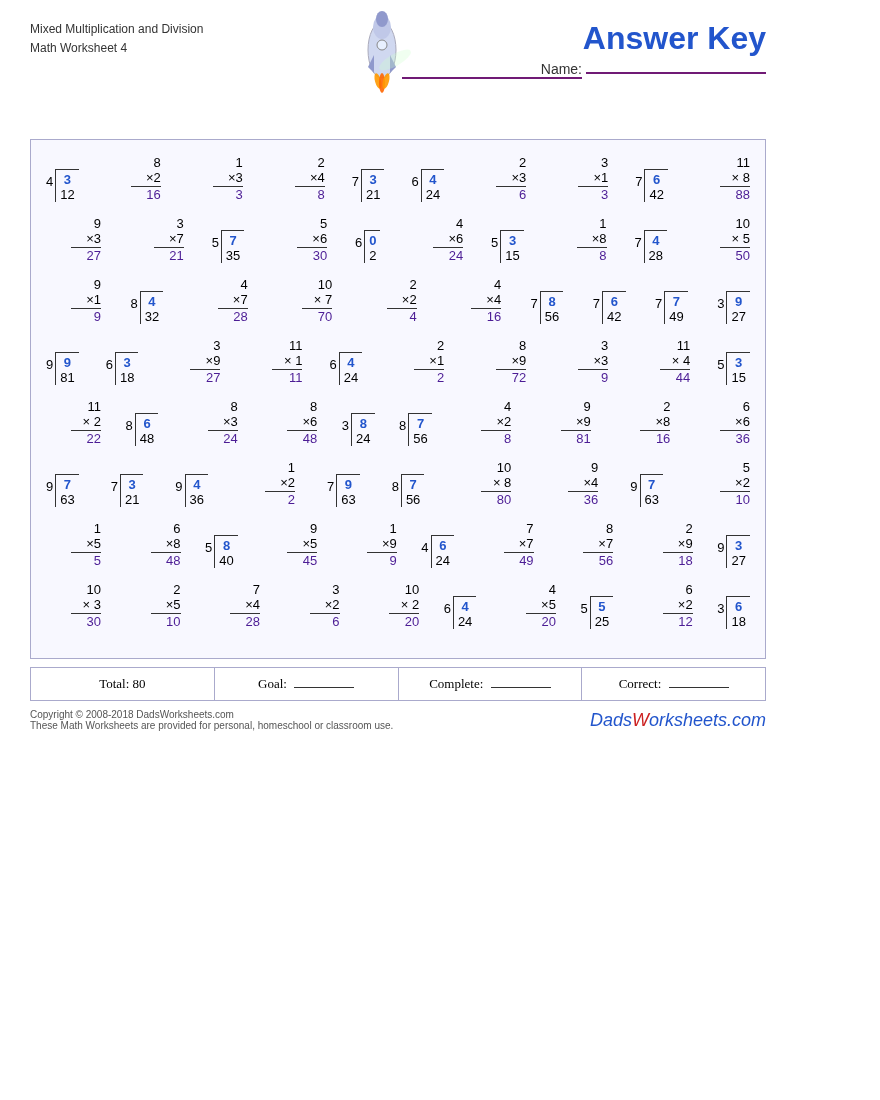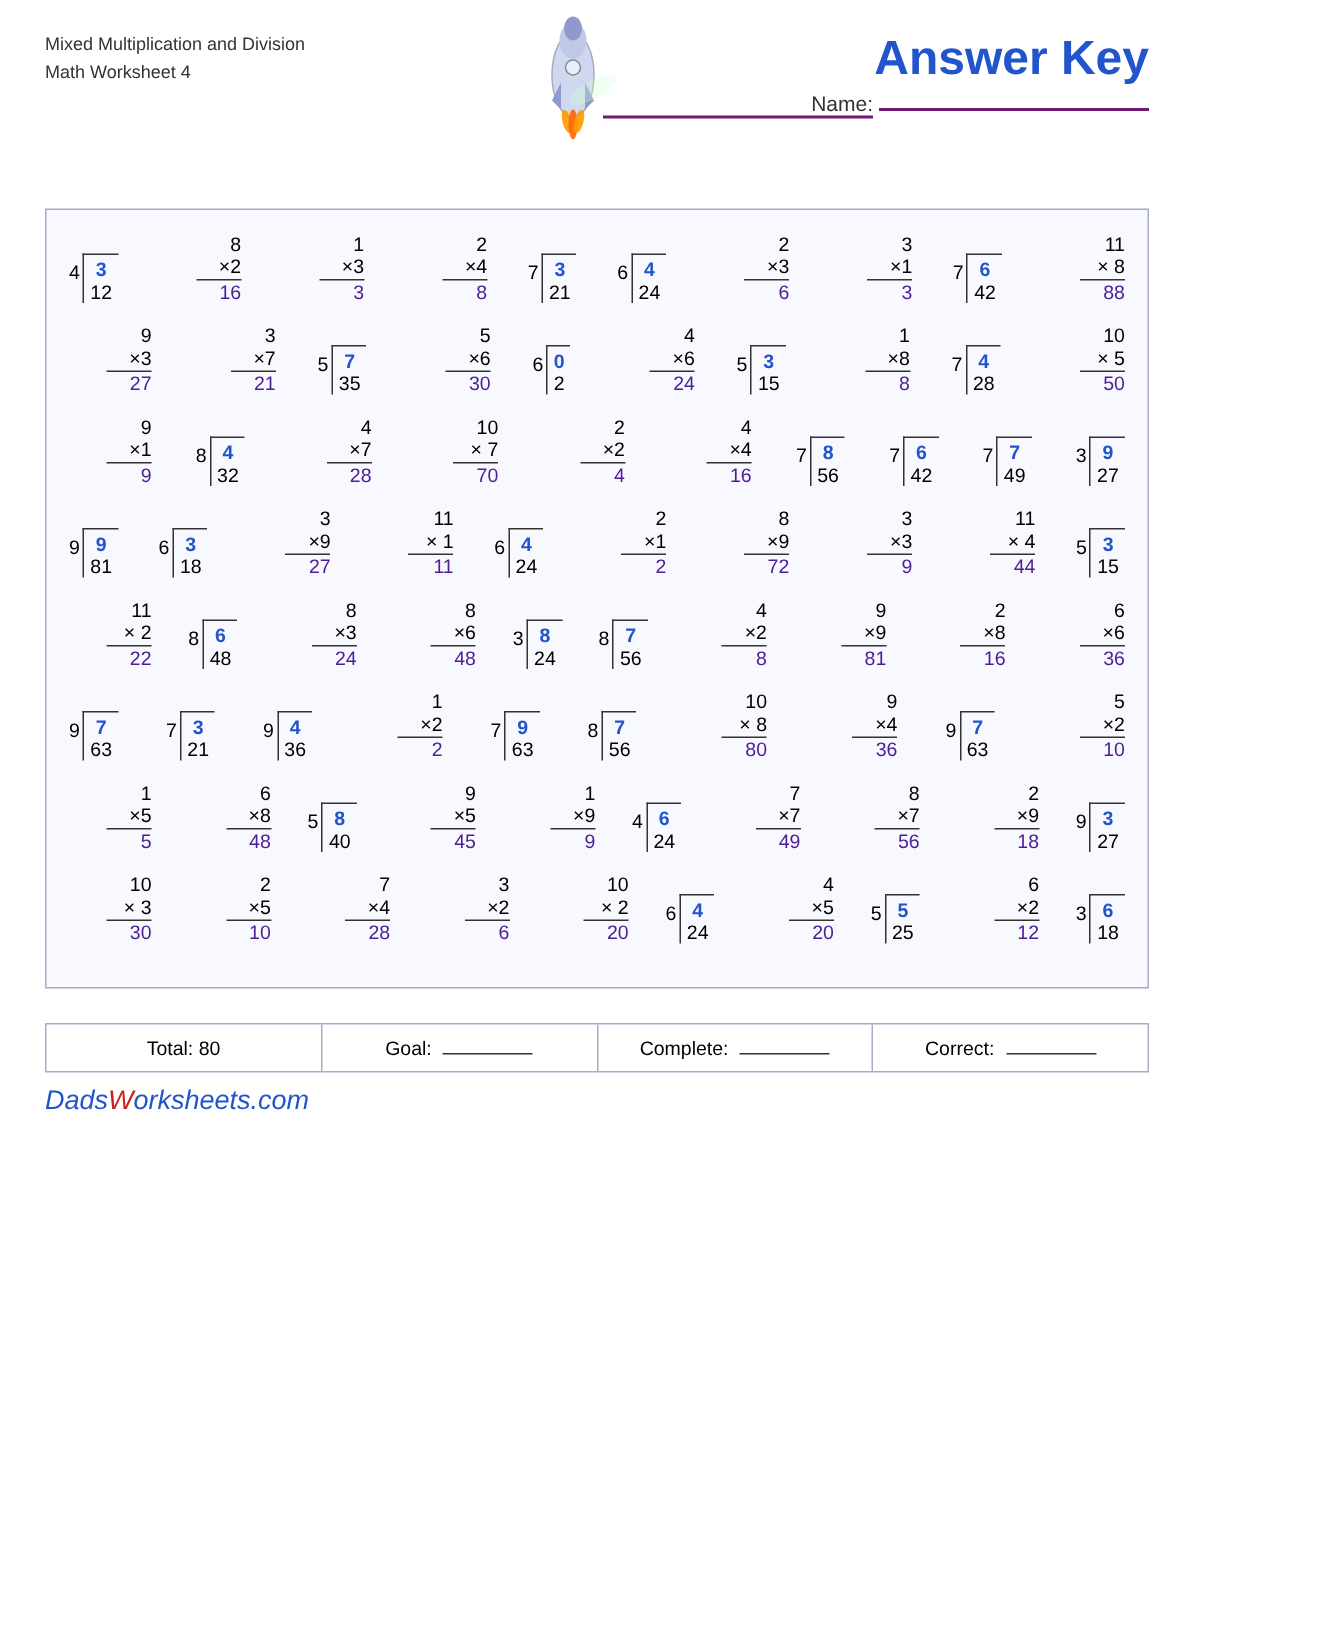--- a/index.html
+++ b/index.html
@@ -92,21 +92,22 @@
       font-weight: bold;
       text-align: center;
     }
     .div-dividend {
       text-align: center;
     }
 
     .footer-box {
       display: flex;
       border: 1px solid #aac;
-      margin-top: 23px;
+      margin-top: 8px;
+      font-family: Liberation Serif, serif;
     }
     .footer-cell {
       flex: 1;
       border-right: 1px solid #aac;
       padding: 8px 10px;
       font-size: 13px;
       text-align: center;
     }
     .footer-cell:last-child { border-right: none; }
     .footer-line {
@@ -768,18 +769,22 @@
       <span>Complete:</span>
       <span class="footer-line"></span>
     </div>
     <div class="footer-cell">
       <span>Correct:</span>
       <span class="footer-line"></span>
     </div>
   </div>
 
   <div class="copyright">
+    <div>
+      <div>Copyright © 2008-2018 DadsWorksheets.com</div>
+      <div>These Math Worksheets are provided for personal, homeschool or classroom use.</div>
+    </div>
     <div class="dads-logo">
       <em>Dads<span>W</span>orksheets.com</em>
     </div>
   </div>
 
 </div>
 
 </body></html>

